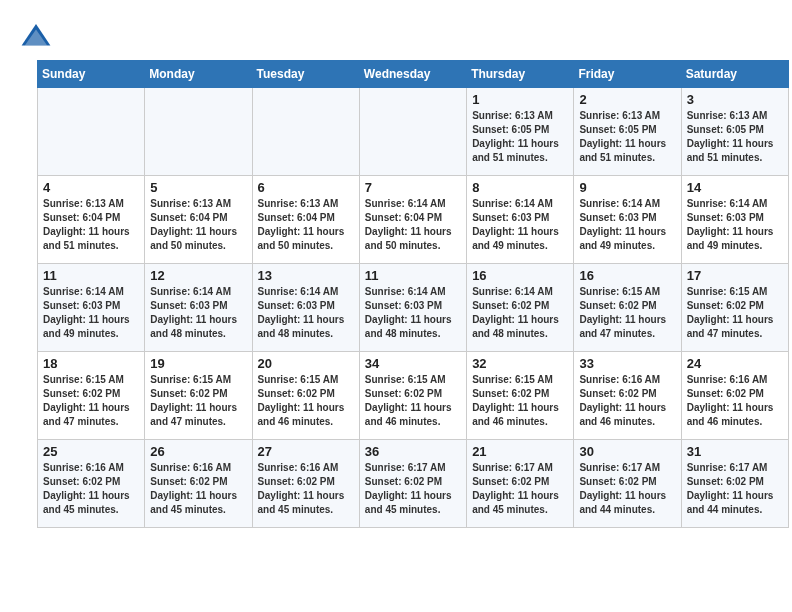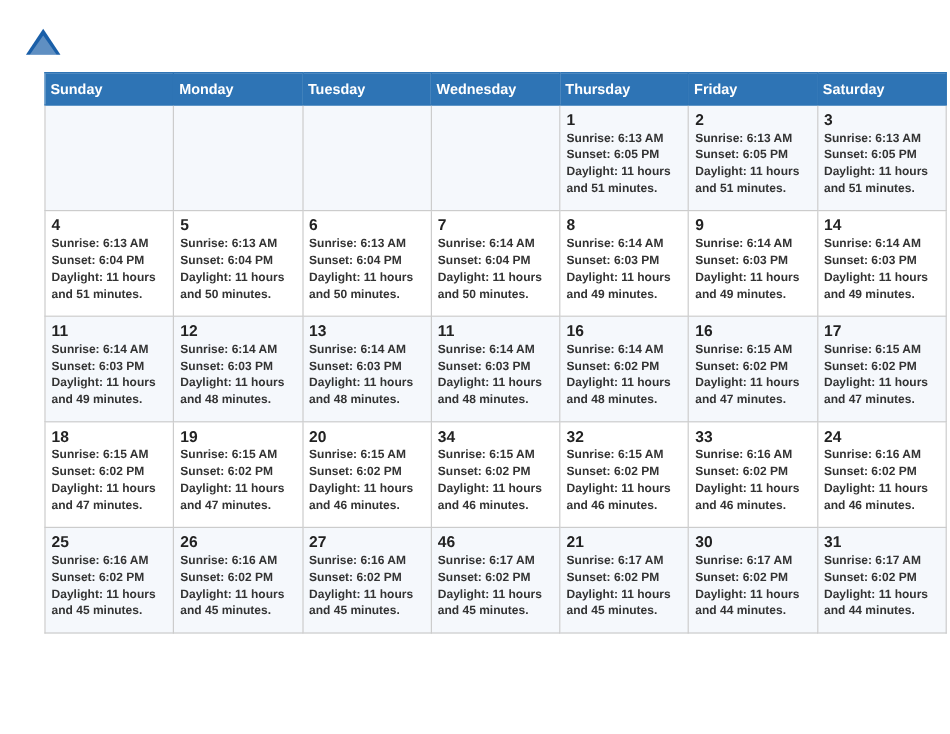--- a/index.html
+++ b/index.html
@@ -327,21 +327,21 @@
 and 45 minutes.</div>
         </td>
         <td>
           <div class="day-number">27</div>
           <div class="day-info" style="white-space: pre-line;">Sunrise: 6:16 AM
 Sunset: 6:02 PM
 Daylight: 11 hours
 and 45 minutes.</div>
         </td>
         <td>
-          <div class="day-number">46</div>
+          <div class="day-number">36</div>
           <div class="day-info" style="white-space: pre-line;">Sunrise: 6:17 AM
 Sunset: 6:02 PM
 Daylight: 11 hours
 and 45 minutes.</div>
         </td>
         <td>
           <div class="day-number">21</div>
           <div class="day-info" style="white-space: pre-line;">Sunrise: 6:17 AM
 Sunset: 6:02 PM
 Daylight: 11 hours

